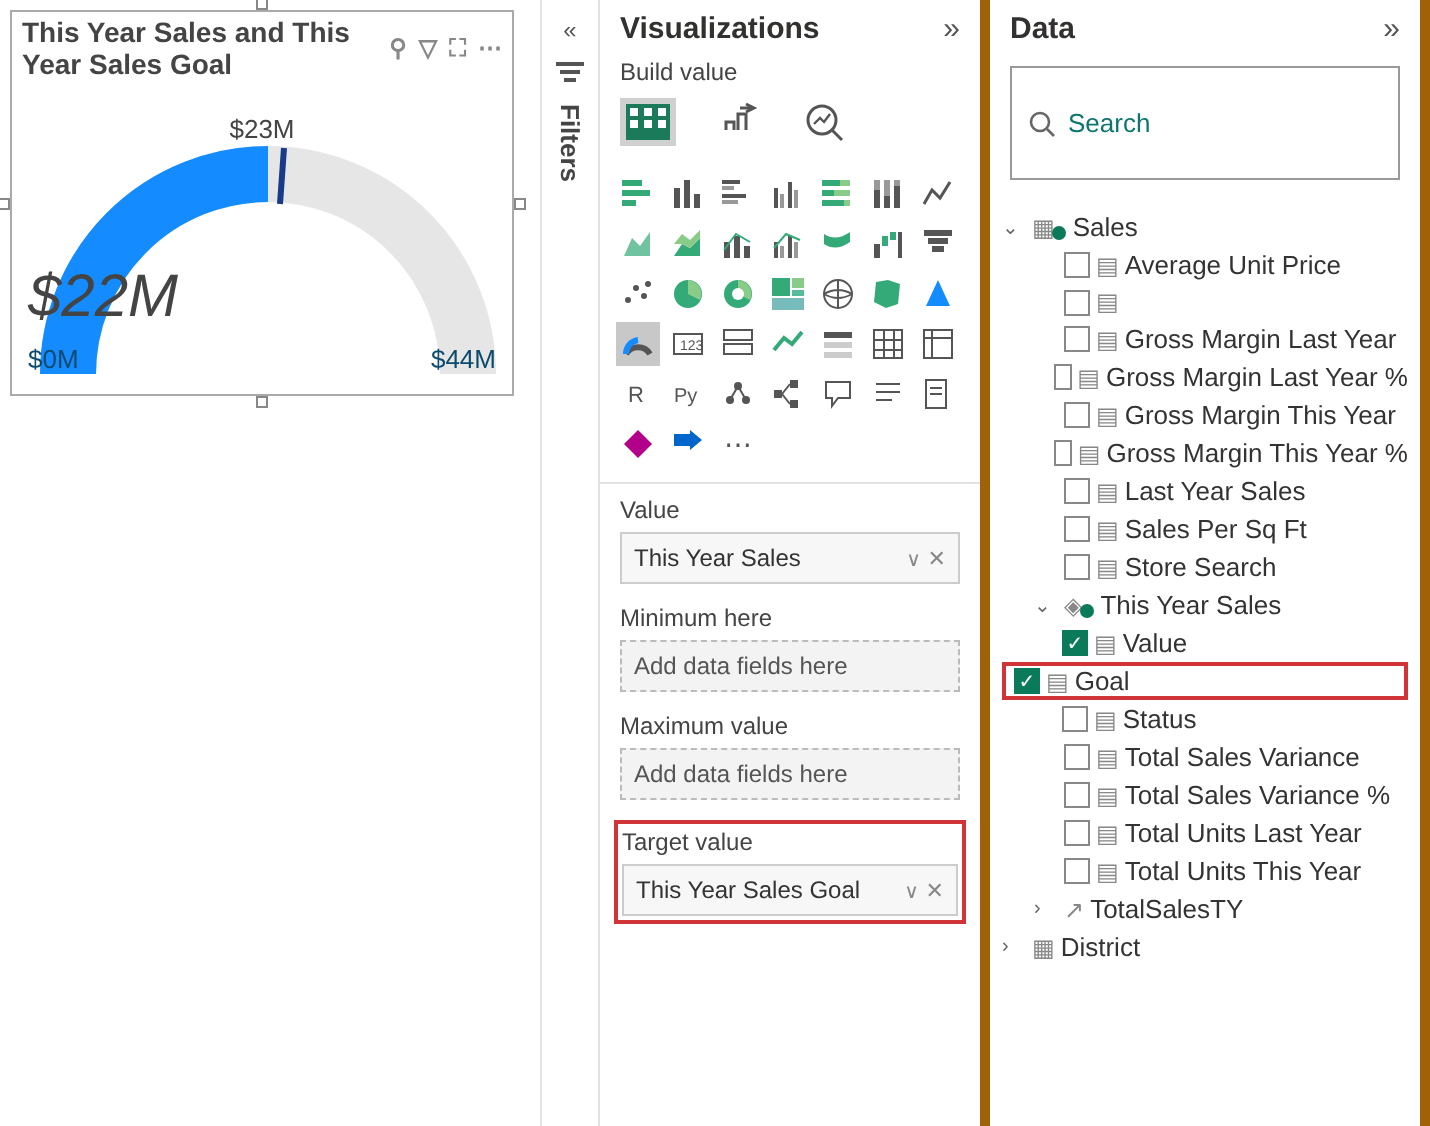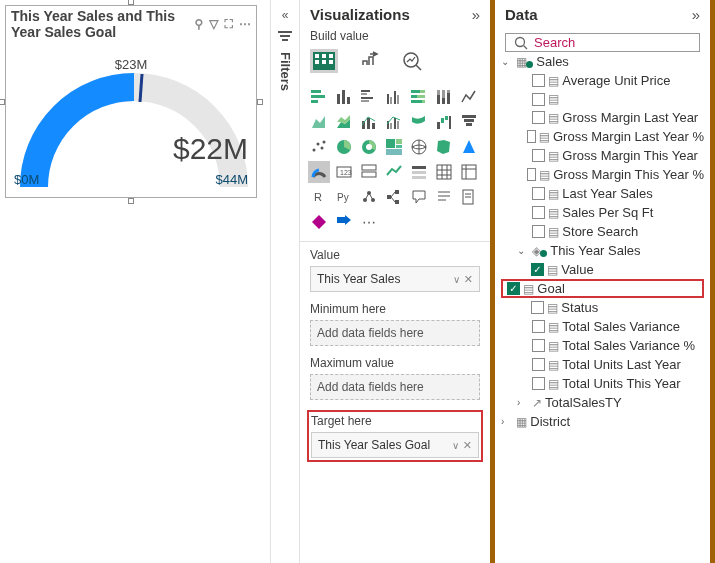--- a/index.html
+++ b/index.html
@@ -6,21 +6,21 @@
 body { font-family: "Segoe UI", Arial, sans-serif; font-size: 12px; color: #323130; background: #fff; width: 715px; height: 563px; overflow: hidden; }
 .app { display: flex; height: 100%; }
 .canvas { width: 270px; padding: 5px; }
 .tile { width: 252px; border: 1px solid #aaa; position: relative; background: #fff; }
 .tile-header { display: flex; align-items: center; padding: 2px 5px; font-size: 14px; font-weight: 600; color: #444; }
 .tile-title { flex: 1; overflow: hidden; white-space: normal; }
 .tile-icons { display: flex; gap: 6px; color: #888; font-size: 12px; }
 .gauge { padding: 15px 8px 10px; }
 .gauge-svg { display: block; margin: 0 auto; }
 .gauge-peak { text-align: center; font-size: 13px; color: #444; }
-.gauge-value { text-align: right; font-size: 30px; color: #444; margin-top: -60px; z-index:2; position:relative; }
+.gauge-value { text-align: left; font-size: 30px; color: #444; margin-top: -60px; z-index:2; position:relative;font-style:italic; }
 .gauge-scale { display: flex; justify-content: space-between; font-size: 13px; color: #0c4a6e; margin-top: 6px; }
 .handles { position: absolute; inset: -4px; pointer-events: none; }
 .handles span { position: absolute; width: 6px; height: 6px; background: #fff; border: 1px solid #888; }
 .hT { top: -3px; left: 50%; margin-left: -3px; }
 .hB { bottom: -3px; left: 50%; margin-left: -3px; }
 .hL { left: -3px; top: 50%; margin-top: -3px; }
 .hR { right: -3px; top: 50%; margin-top: -3px; }
 
 .filters-strip { width: 30px; border-left: 1px solid #e1e1e1; border-right: 1px solid #e1e1e1; display: flex; flex-direction: column; align-items: center; padding-top: 8px; gap: 8px; }
 .filters-strip .chev { font-size: 12px; color: #555; }
@@ -45,21 +45,21 @@
 .well-label { font-size: 12px; color: #444; margin-bottom: 4px; }
 .well-box { border: 1px dashed #bbb; background: #f3f3f3; padding: 5px 6px; min-height: 26px; display: flex; align-items: center; justify-content: space-between; font-size: 12px; color: #555; }
 .well-box.filled { border: 1px solid #ccc; background: #f7f7f7; color: #333; }
 .well-box .x { color: #888; font-size: 11px; }
 .well-chev { color: #888; font-size: 10px; }
 .hl { border: 2px solid #d13438; padding: 2px; margin: 0 -3px 8px -3px;}
 .hl .well { margin-bottom: 0; }
 .hl + .well, .hl .well-label { margin-top: 0; }
 .hl-target { margin-top:2px; }
 
-.search { display: flex; align-items: center; gap: 6px; border: 1px solid #999; margin: 4px 10px 0; padding: 1px 8px; font-size: 13px; color: #be185d; }
+.search { display: flex; align-items: center; gap: 6px; border: 1px solid #999; margin: 4px 10px 14px; padding: 20px 8px; font-size: 13px; color: #0f766e; }
 .tree { padding: 0 6px; font-size: 13px; color: #333; overflow-y:auto; }
 .node { display: flex; align-items: center; gap: 3px; padding: 2px 0; white-space: nowrap; }
 .indent1 { padding-left: 16px; }
 .indent2 { padding-left: 30px; }
 .toggle { width: 12px; color: #666; font-size: 10px; }
 .cb { width: 13px; height: 13px; border: 1px solid #888; display: inline-flex; align-items: center; justify-content: center; font-size: 10px; background:#fff; }
 .cb.checked { background: #0b7a5a; border-color: #0b7a5a; color: #fff; }
 .tbl-ico { color: #888; font-size: 12px; }
 .green-dot { width:7px; height:7px; background:#0b7a5a; border-radius:50%; display:inline-block; margin-left:-4px; margin-top:6px; position:relative; z-index:1; }
 .node-hl { border: 2px solid #d13438; padding: 0 4px; }
@@ -428,21 +428,21 @@
           </div>
       </div>
       <div class="well">
         <div class="well-label">Maximum value</div>
         <div class="well-box">
             <span>Add data fields here</span>
           </div>
       </div>
       <div class="hl hl-target">
         <div class="well">
-          <div class="well-label">Target here</div>
+          <div class="well-label">Target value</div>
           <div class="well-box filled">
             <span>This Year Sales Goal</span>
             <span><span class="well-chev">∨</span> <span class="x">✕</span></span>
           </div>
         </div>
       </div>
     </div>
   </div>
 
   <div class="panel data-panel">

